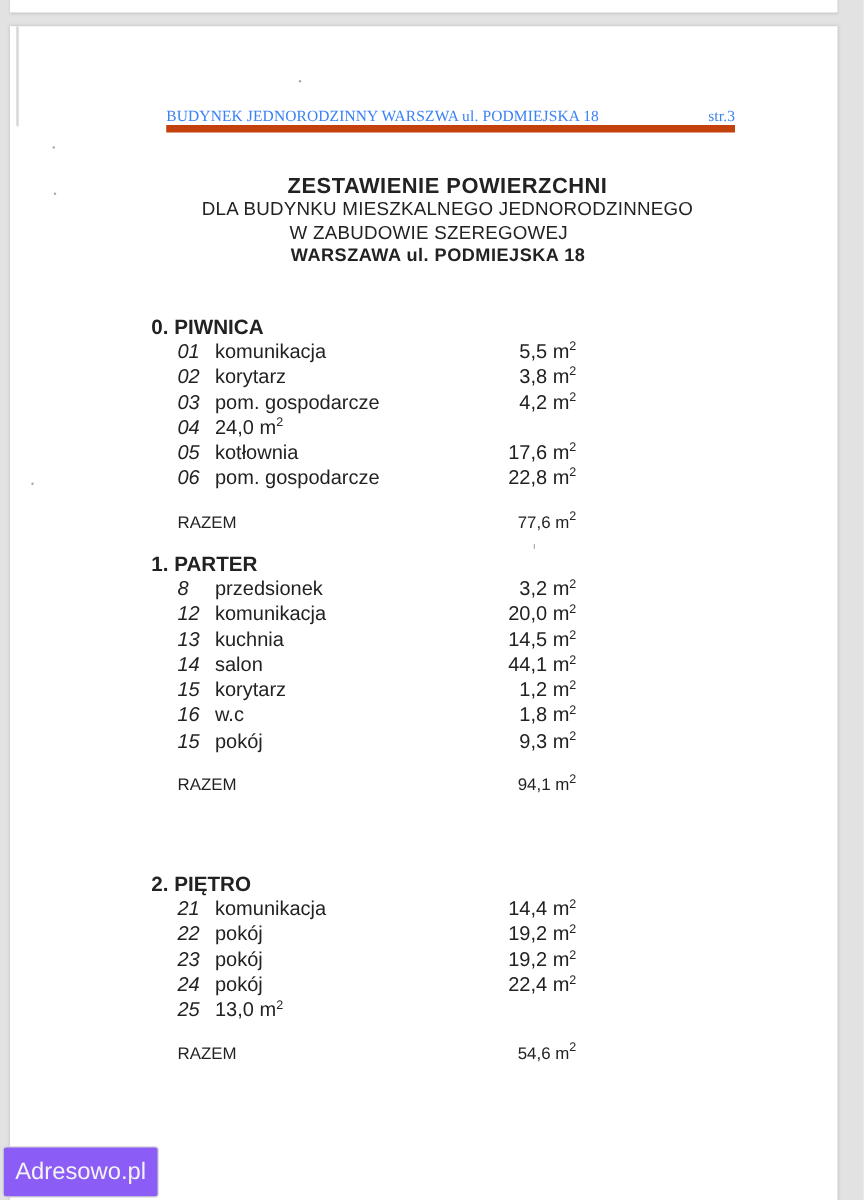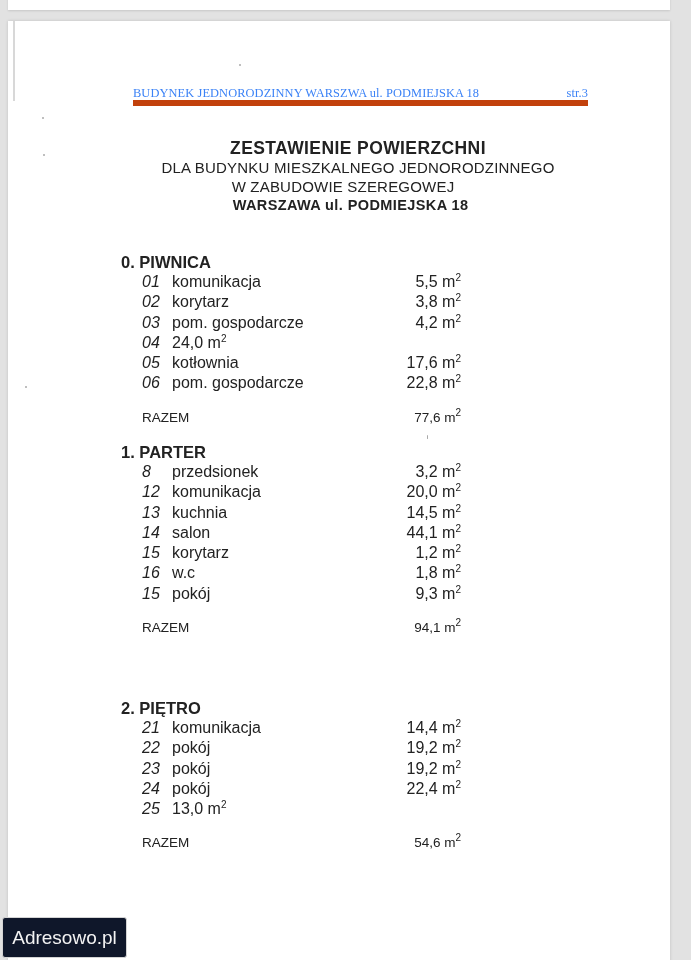--- a/index.html
+++ b/index.html
@@ -37,21 +37,21 @@
   .section-title { font-weight: bold; font-size: 16.5px; line-height: 20px; }
   .room { display: flex; font-size: 16px; line-height: 20.3px; padding-left: 21px; }
   .room .num { width: 30px; font-style: italic; }
   .room .name { flex: 1; }
   .room .area, .total .area { white-space: nowrap; }
   sup { font-size: 10px; vertical-align: 6px; line-height: 0; }
   .total { display: flex; font-weight: normal; font-size: 13.5px; padding-left: 21px; margin-top: 16px; gap: 35px; }
   .total .label { flex: 1; }
   .watermark {
     position: absolute; left: 2px; top: 917px; width: 123px; height: 39px;
-    background: #0f172a; border: 1px solid #d4d4d4; border-radius: 3px;
+    background: #8b5cf6; border: 1px solid #d4d4d4; border-radius: 3px;
     color: #f3f3f3; font-size: 19px; line-height: 39px; text-align: center;
   }
 </style>
 </head>
 <body>
 
 <div class="prev-page"></div>
 
 <div class="page">
   <div class="scan-line"></div>

